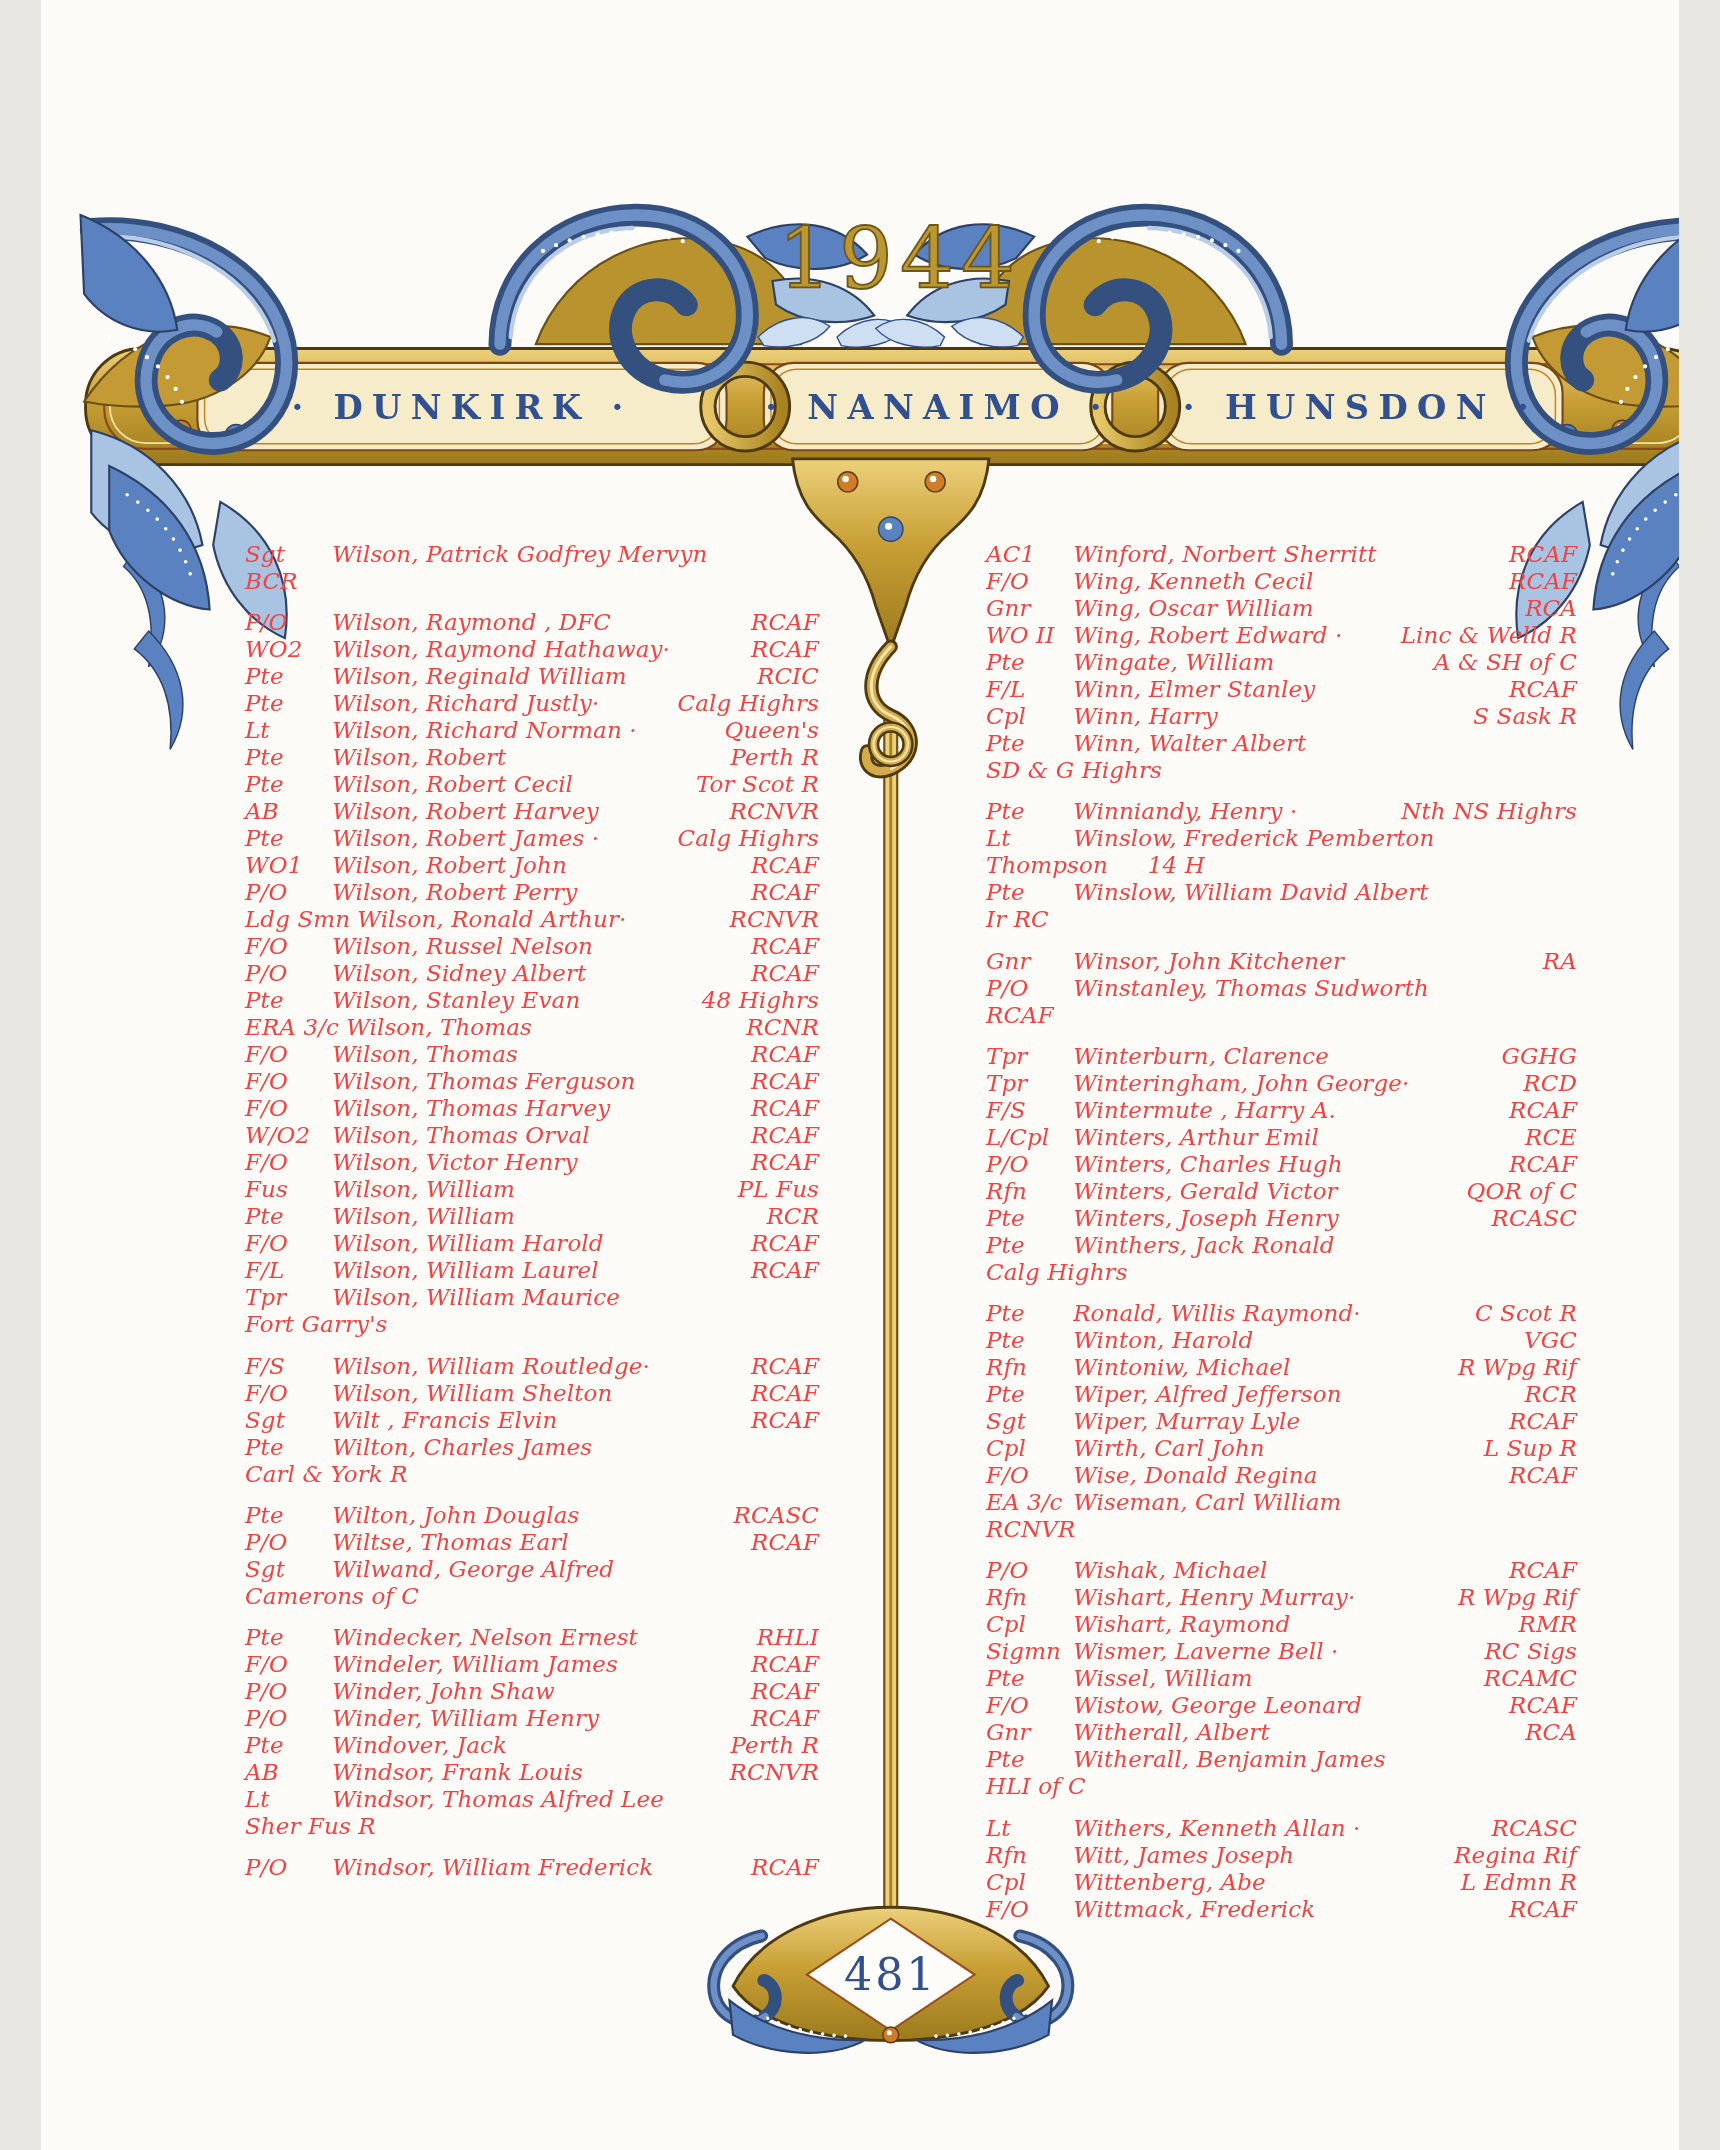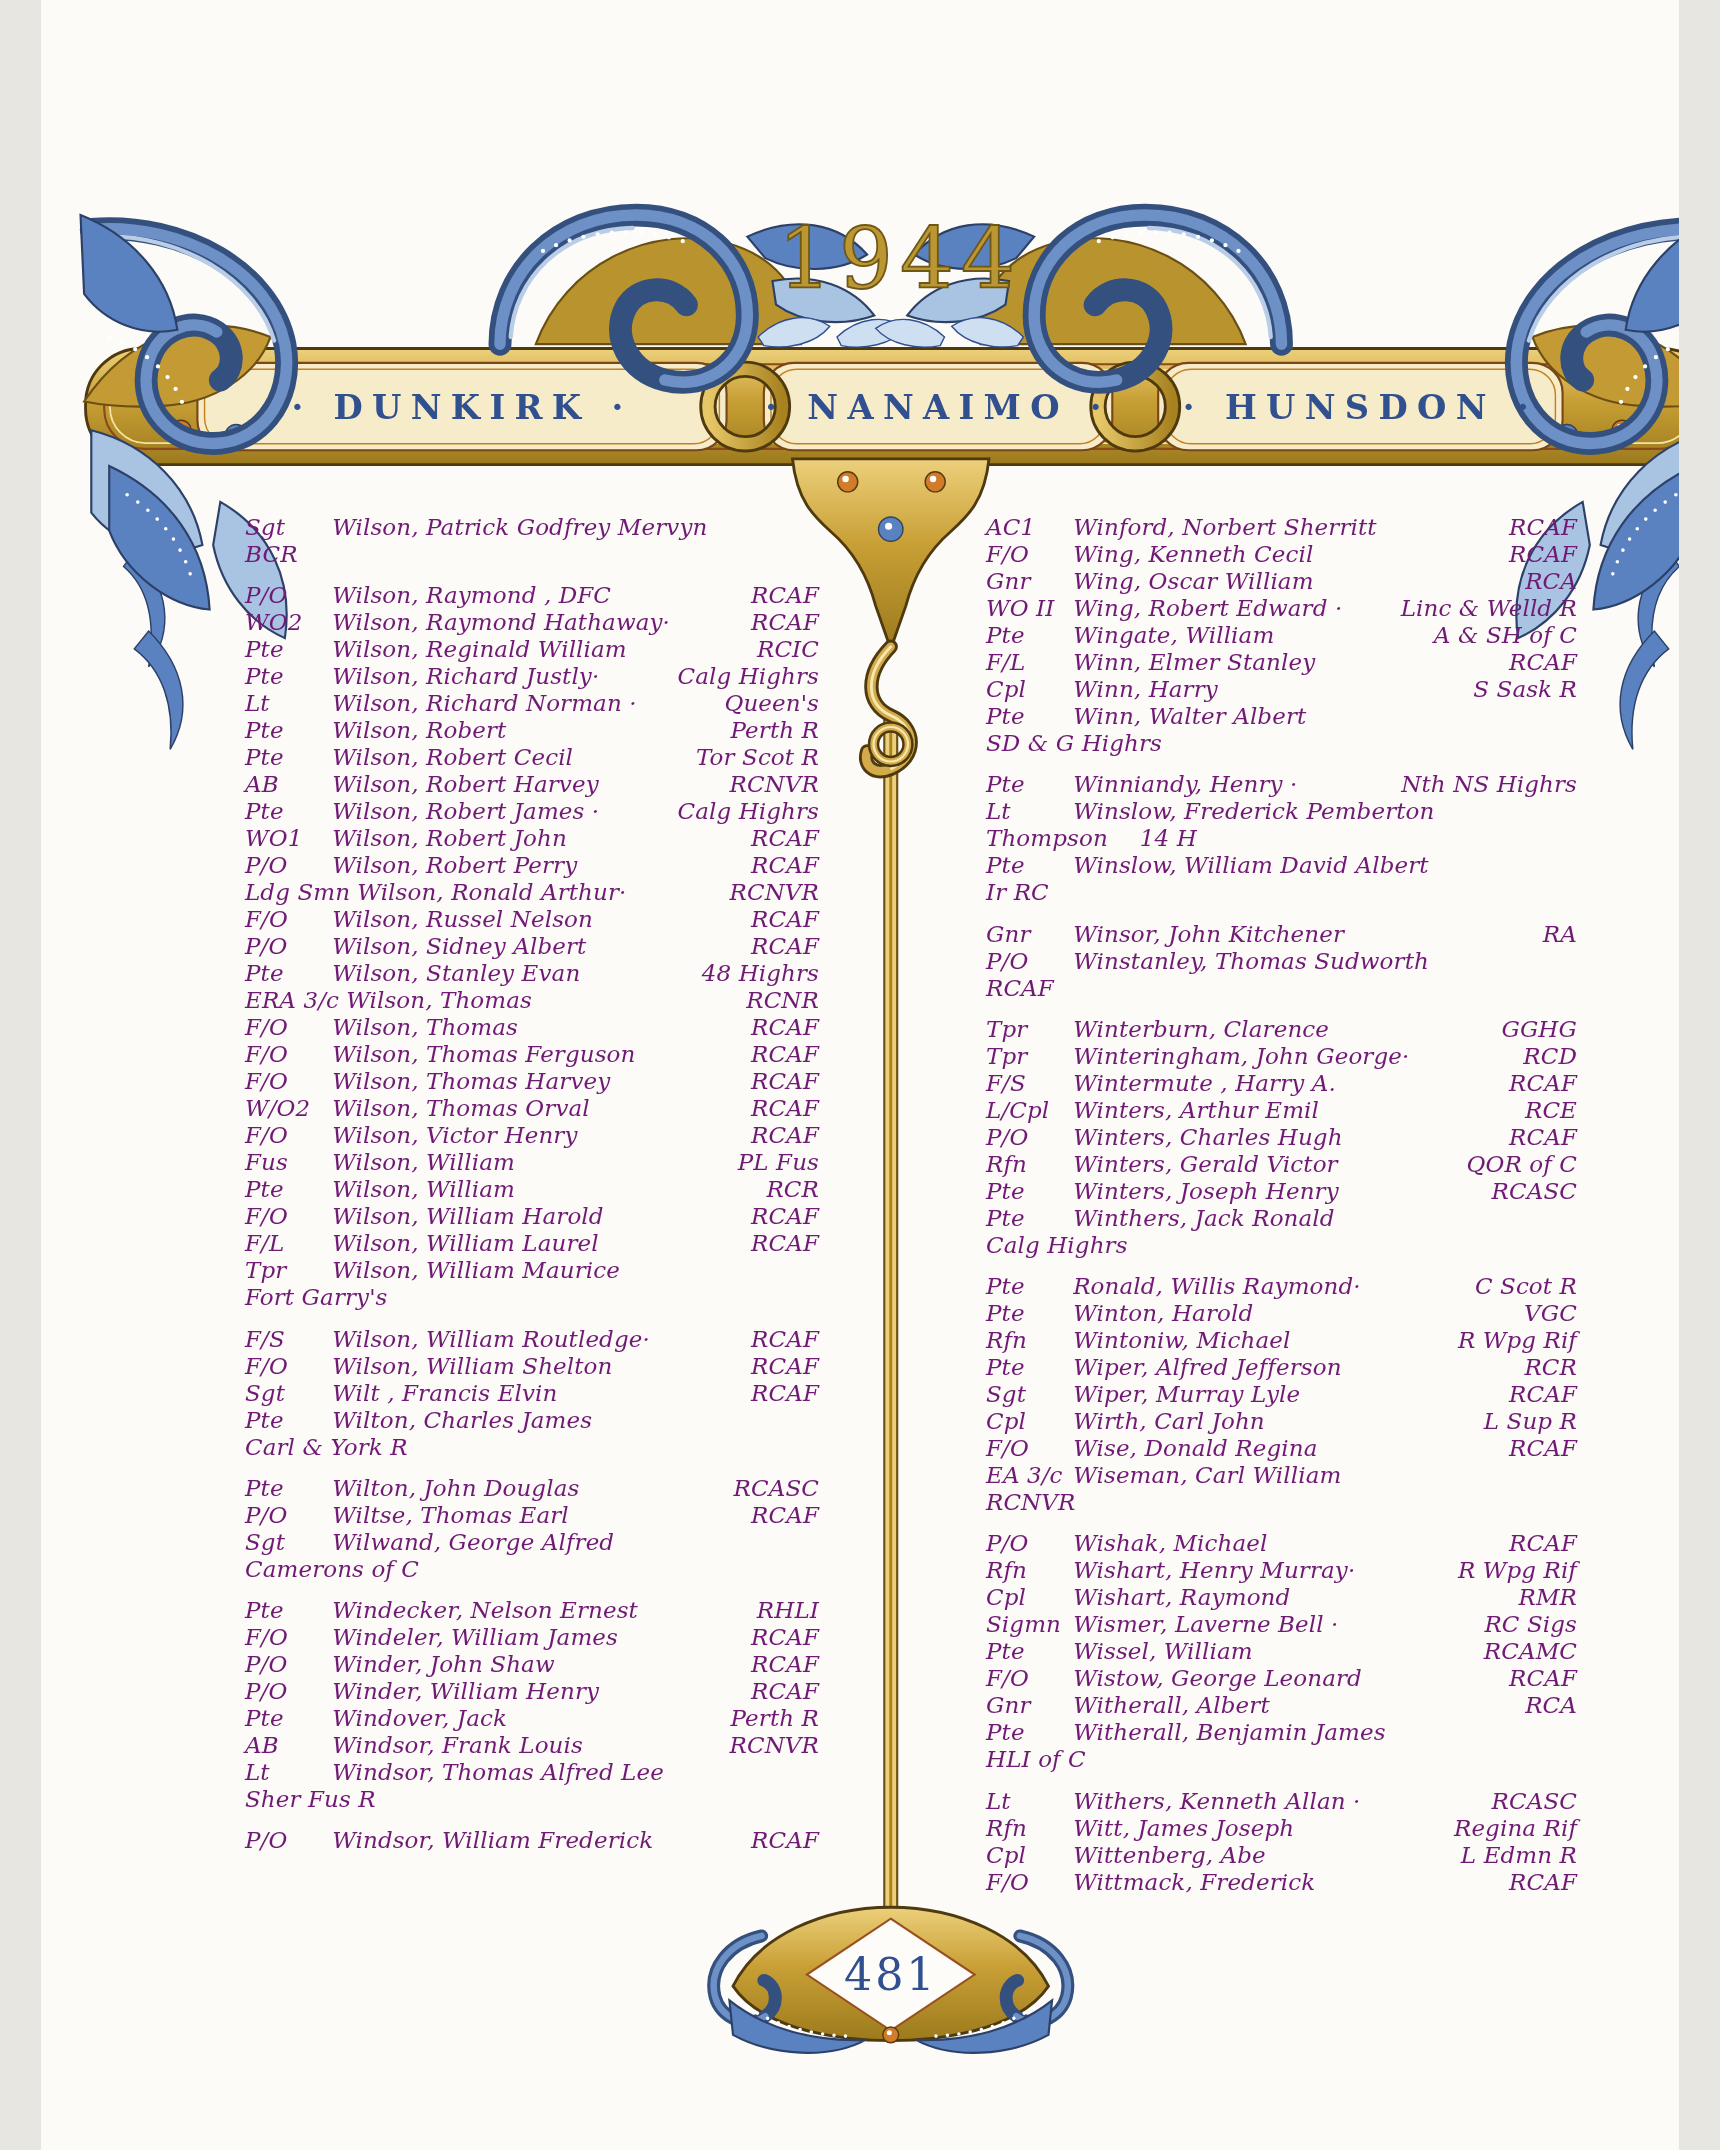--- a/index.html
+++ b/index.html
@@ -4,37 +4,37 @@
 <style>
   html,body{margin:0;padding:0;background:#e8e6e0;}
   .page{
     position:relative;width:1638px;height:2151px;margin:0 auto;
     background:#fcfbf7;overflow:hidden;
     font-family:"DejaVu Serif", serif;
   }
   .ornament{position:absolute;left:0;top:0;width:1721px;height:2151px;pointer-events:none;}
   
   .roll-col{
-    position:absolute;top:514px;
-    color:#701a75;
+    position:absolute;top:541px;
+    color:#ef4444;
     font-style:italic;
     font-size:23px;line-height:27px;
     letter-spacing:0.1px;
   }
   .col-left{left:204px;width:574px;}
   .col-right{left:945px;width:591px;}
   .block{margin:0;}
   .block.gap{margin-bottom:14.3px;}
   .line{display:flex;align-items:baseline;}
   .rank{flex:0 0 auto;min-width:80px;padding-right:7.2px;white-space:nowrap;}
   .name{white-space:nowrap;padding-right:10px;}
   .reg{margin-left:auto;white-space:nowrap;text-align:right;}
   .cont{justify-content:flex-start;}
   .cont .cont-reg{margin-left:0;}
-  .cont .cont-reg.after-name{margin-left:32px;}
+  .cont .cont-reg.after-name{margin-left:40px;}
 </style>
 </head>
 <body>
 
 <div class="page">
 
   <svg class="ornament" viewBox="0 0 2400 3000" width="1721" height="2151" xmlns="http://www.w3.org/2000/svg">
     <defs>
       <linearGradient id="gg" x1="0" y1="0" x2="0" y2="1">
         <stop offset="0" stop-color="#ecd07b"></stop>

